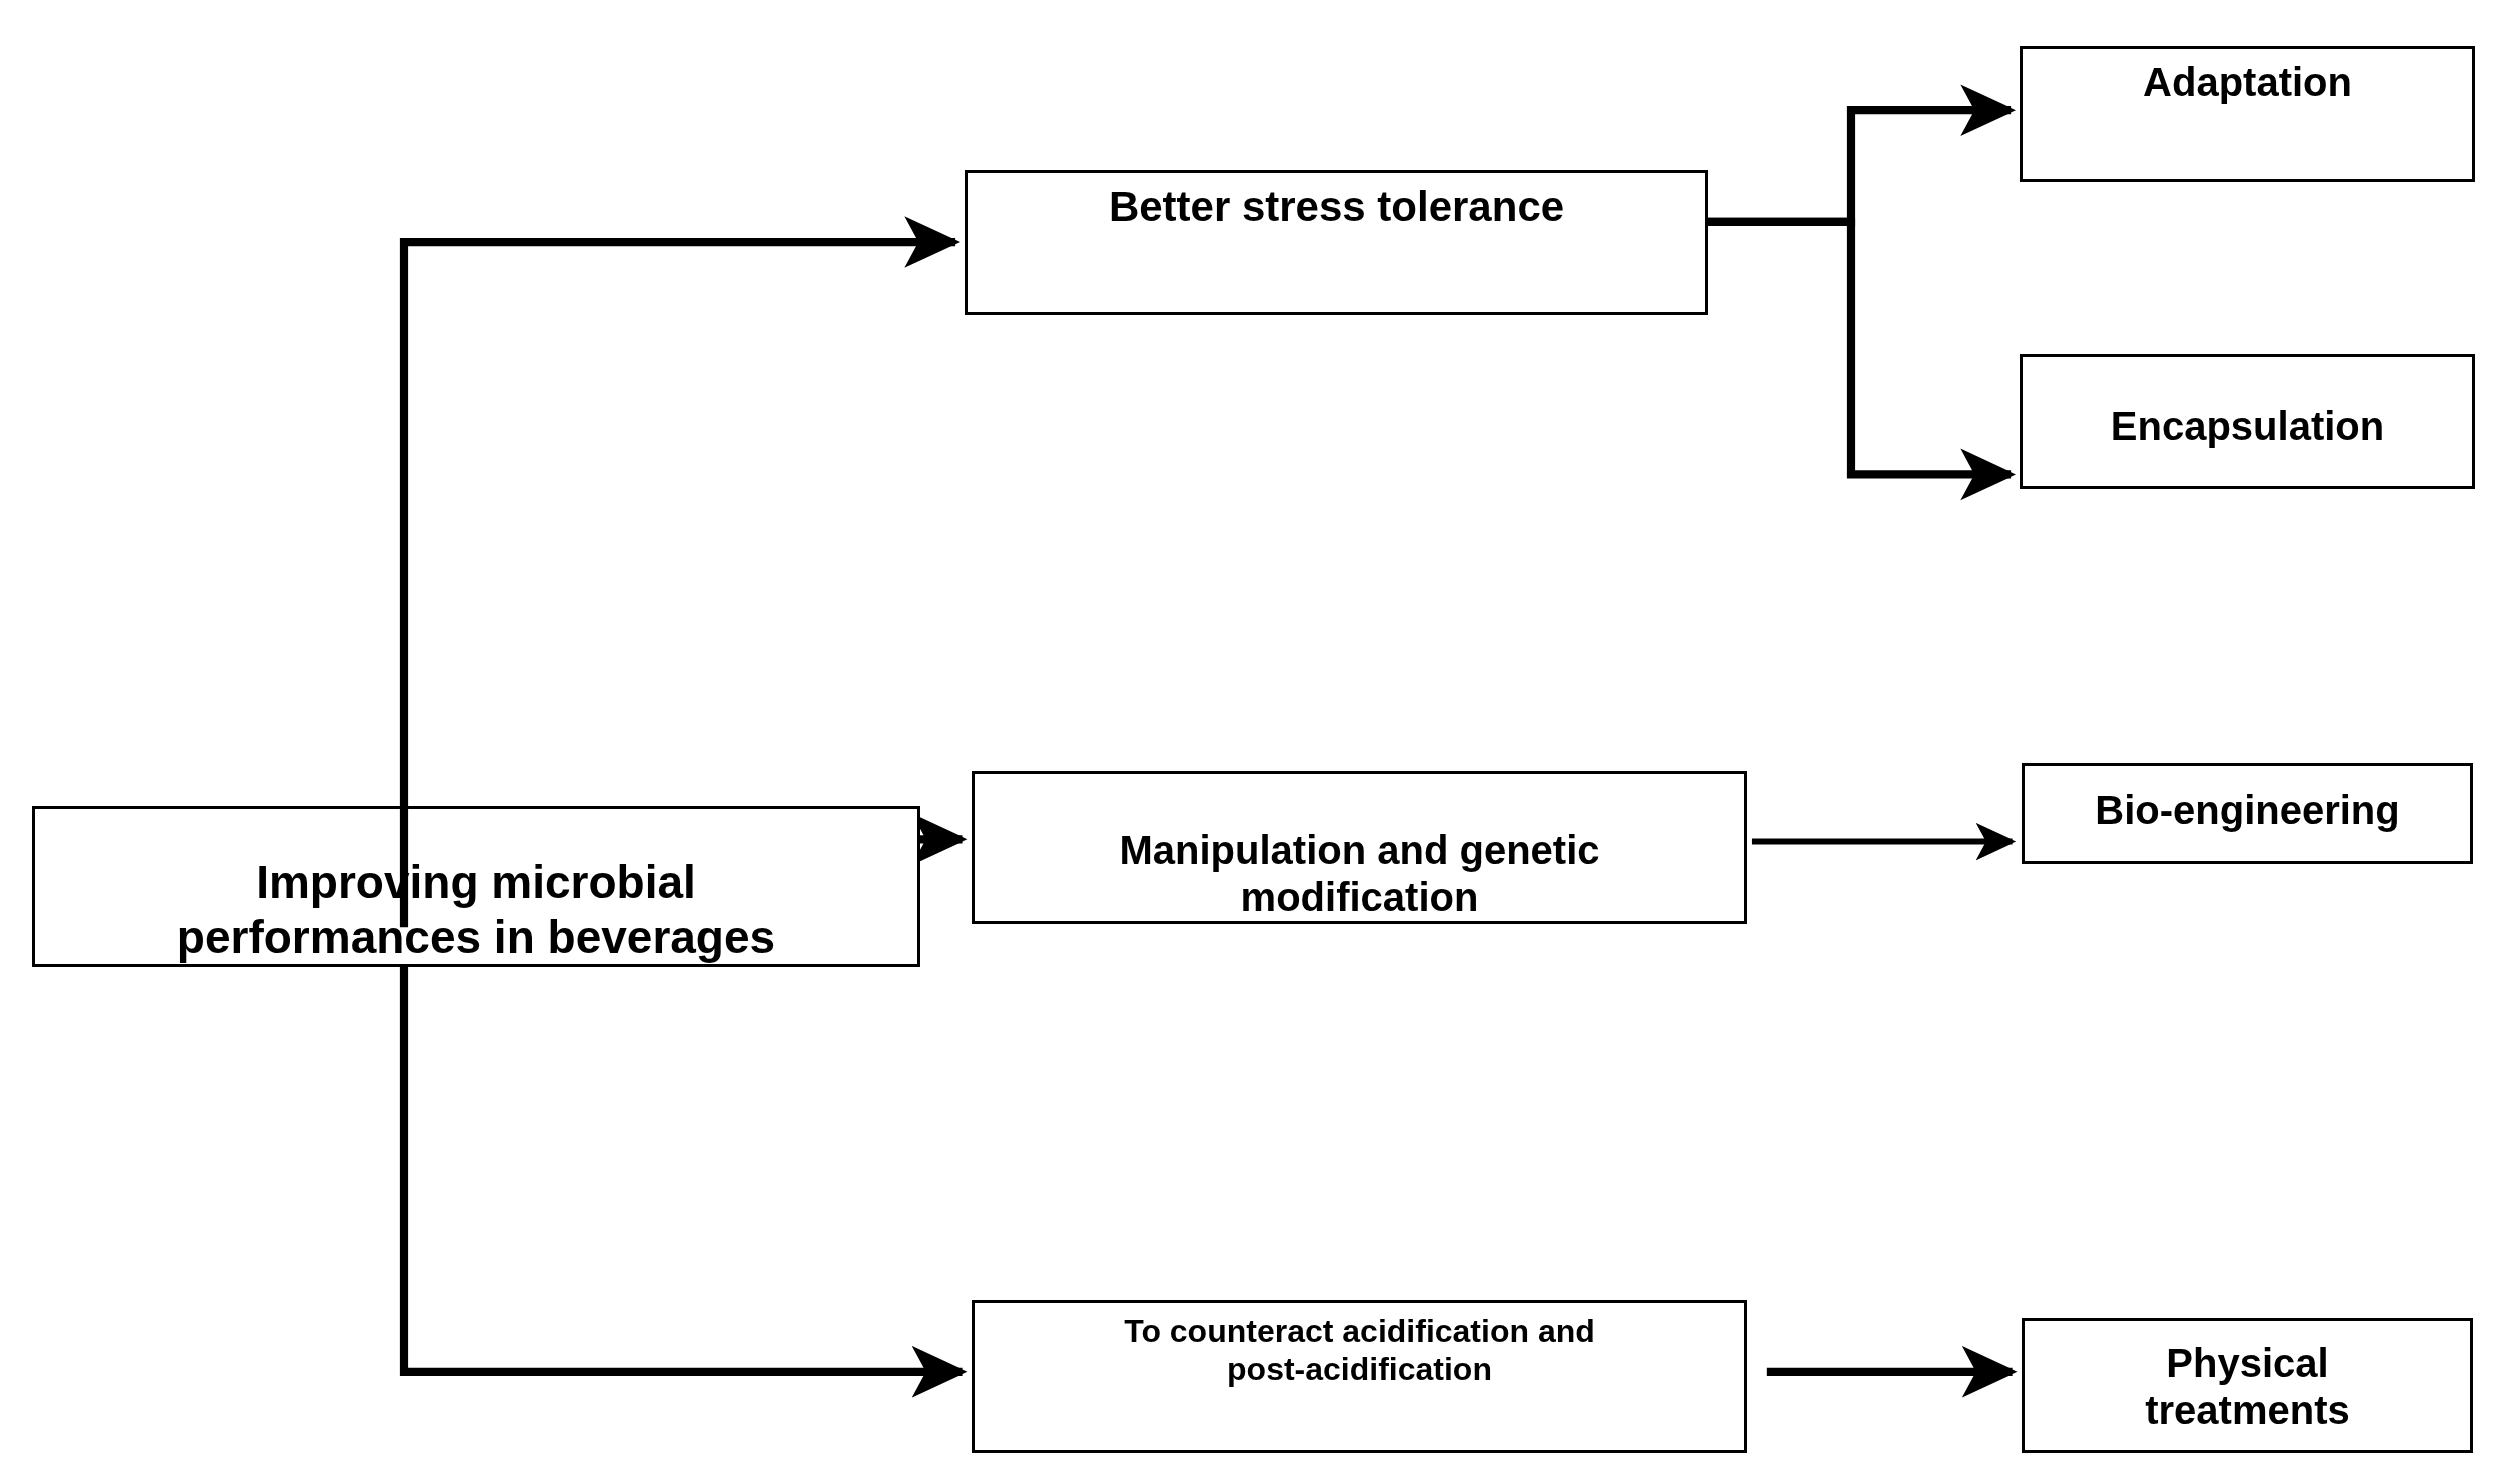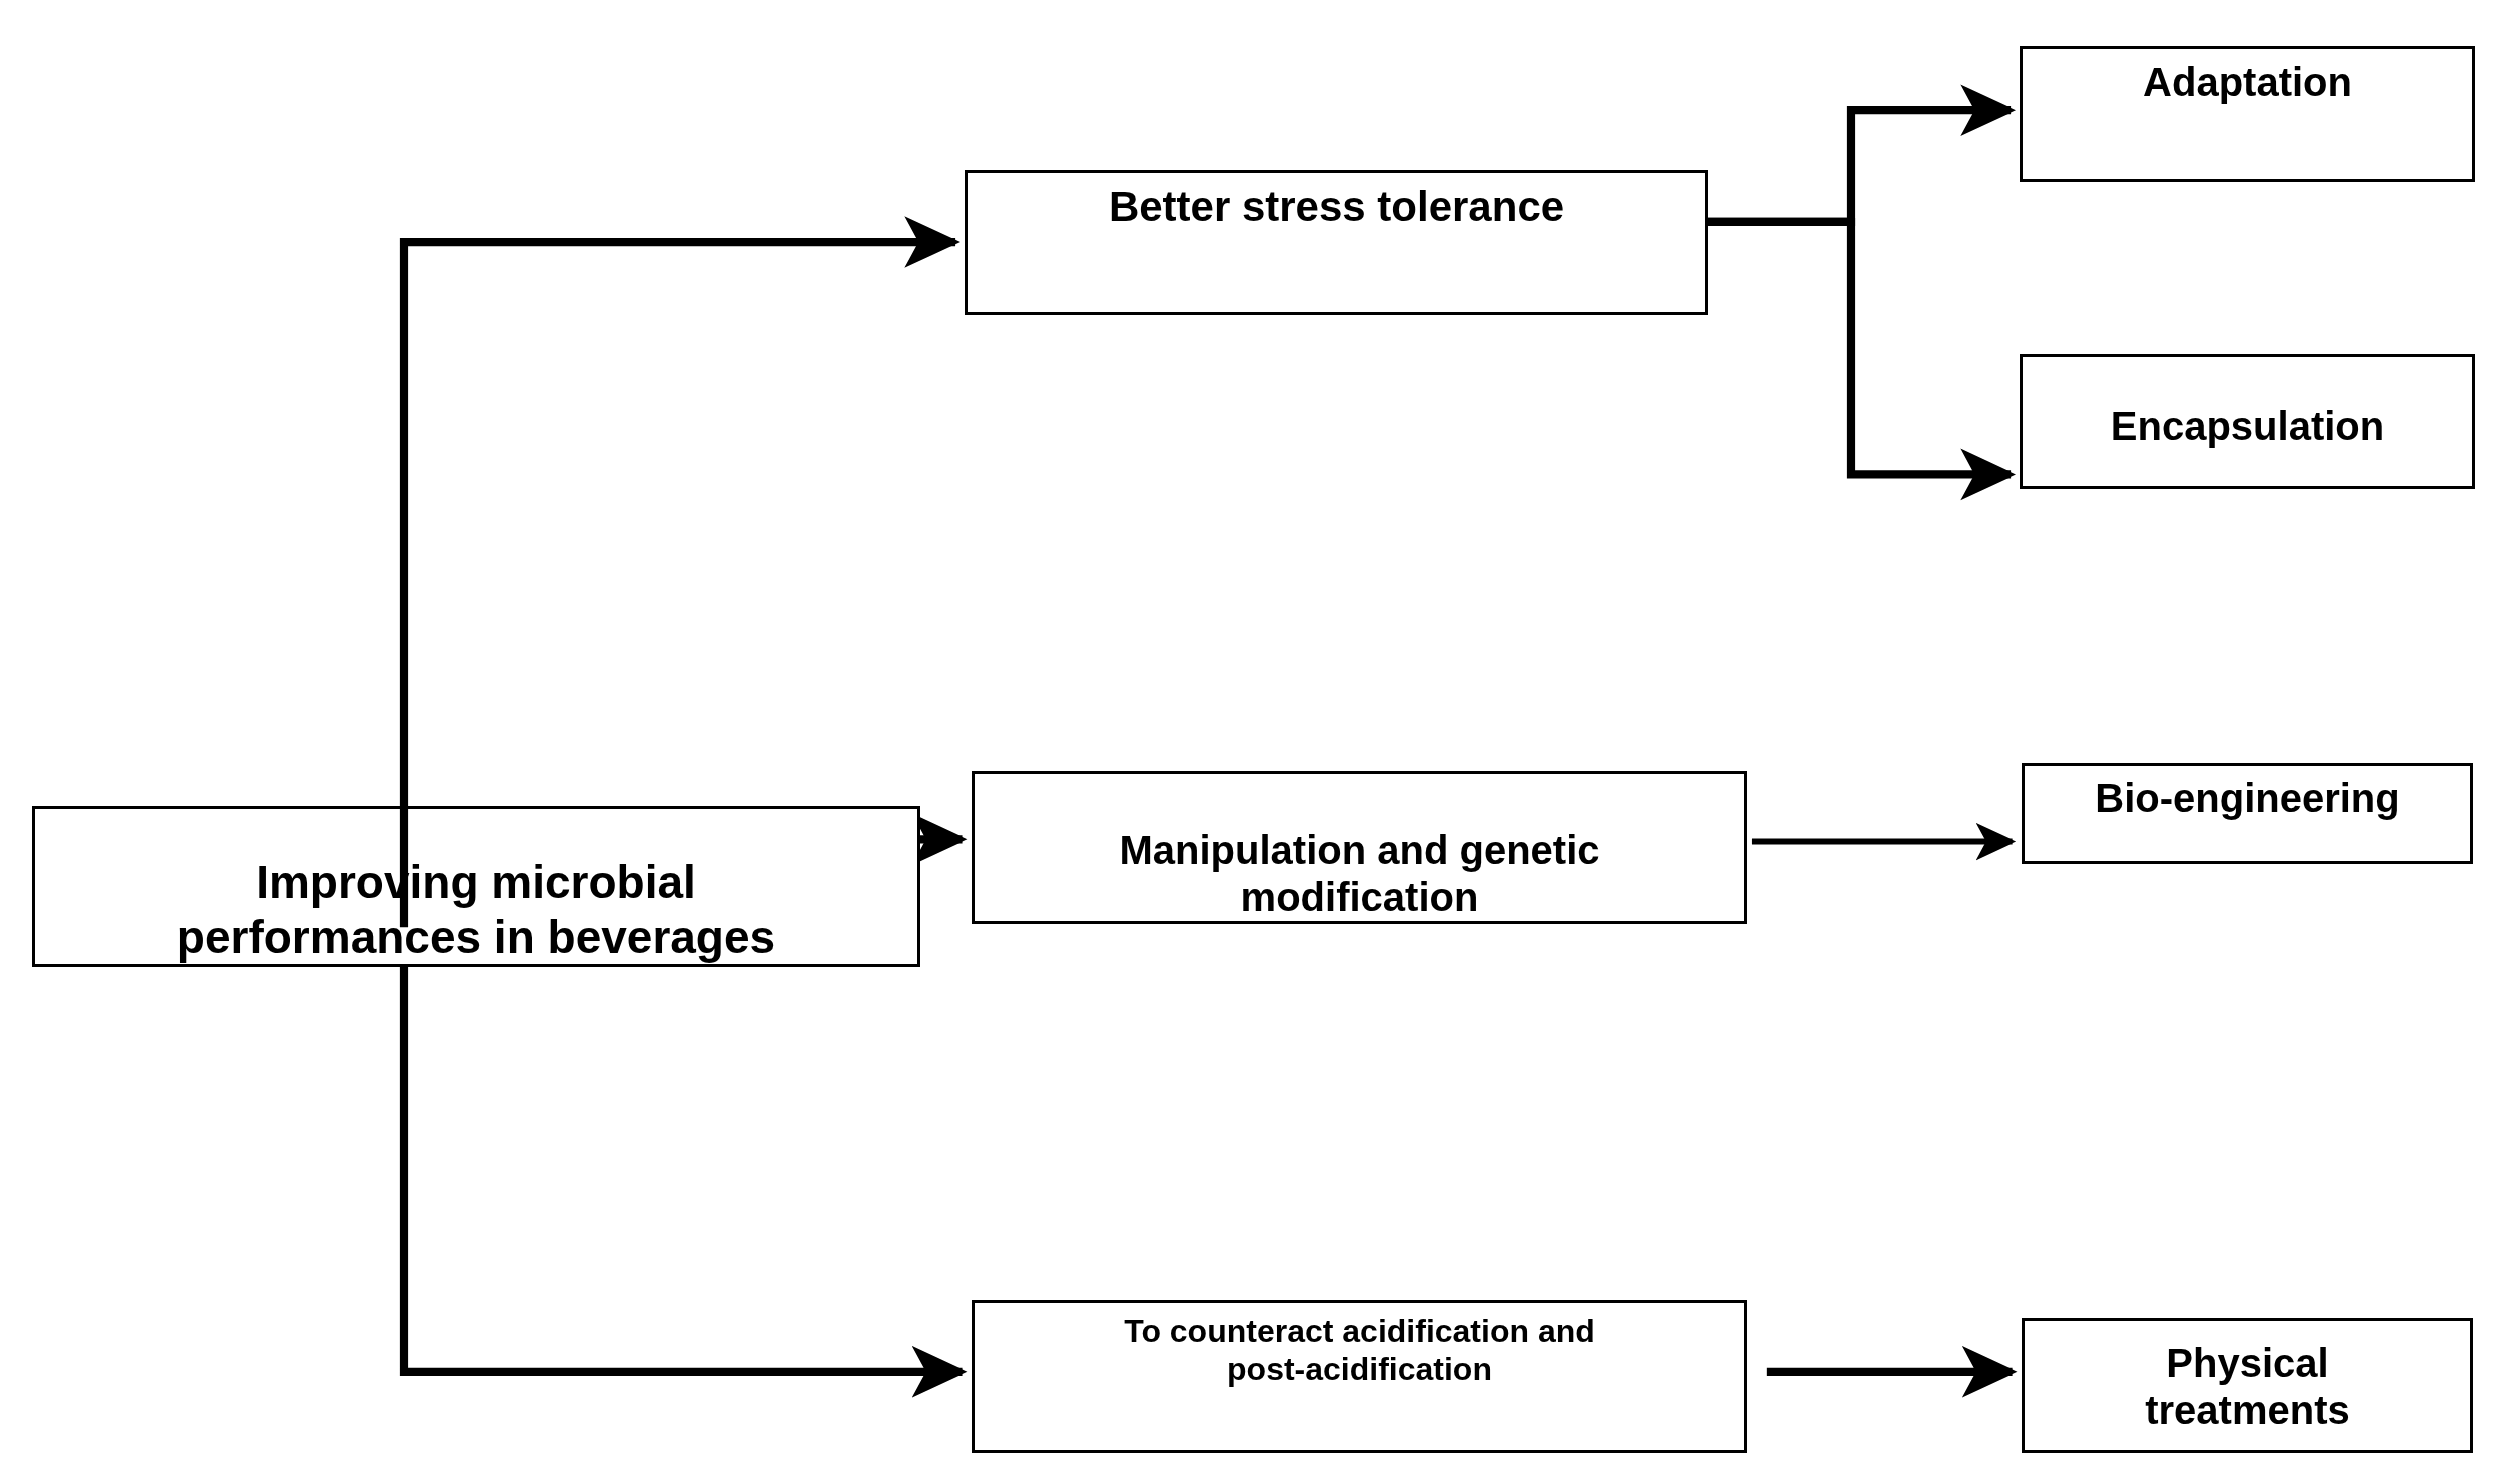--- a/index.html
+++ b/index.html
@@ -118,21 +118,21 @@
 
   #node-bioengineering {
     left: 2022px;
     top: 763px;
     width: 451px;
     height: 101px;
     align-items: flex-start;
   }
   #node-bioengineering .label {
     font-size: 40px;
-    margin-top: 9px;
+    margin-top: 21px;
   }
 
   #node-physical {
     left: 2022px;
     top: 1318px;
     width: 451px;
     height: 135px;
     align-items: flex-start;
   }
   #node-physical .label {

